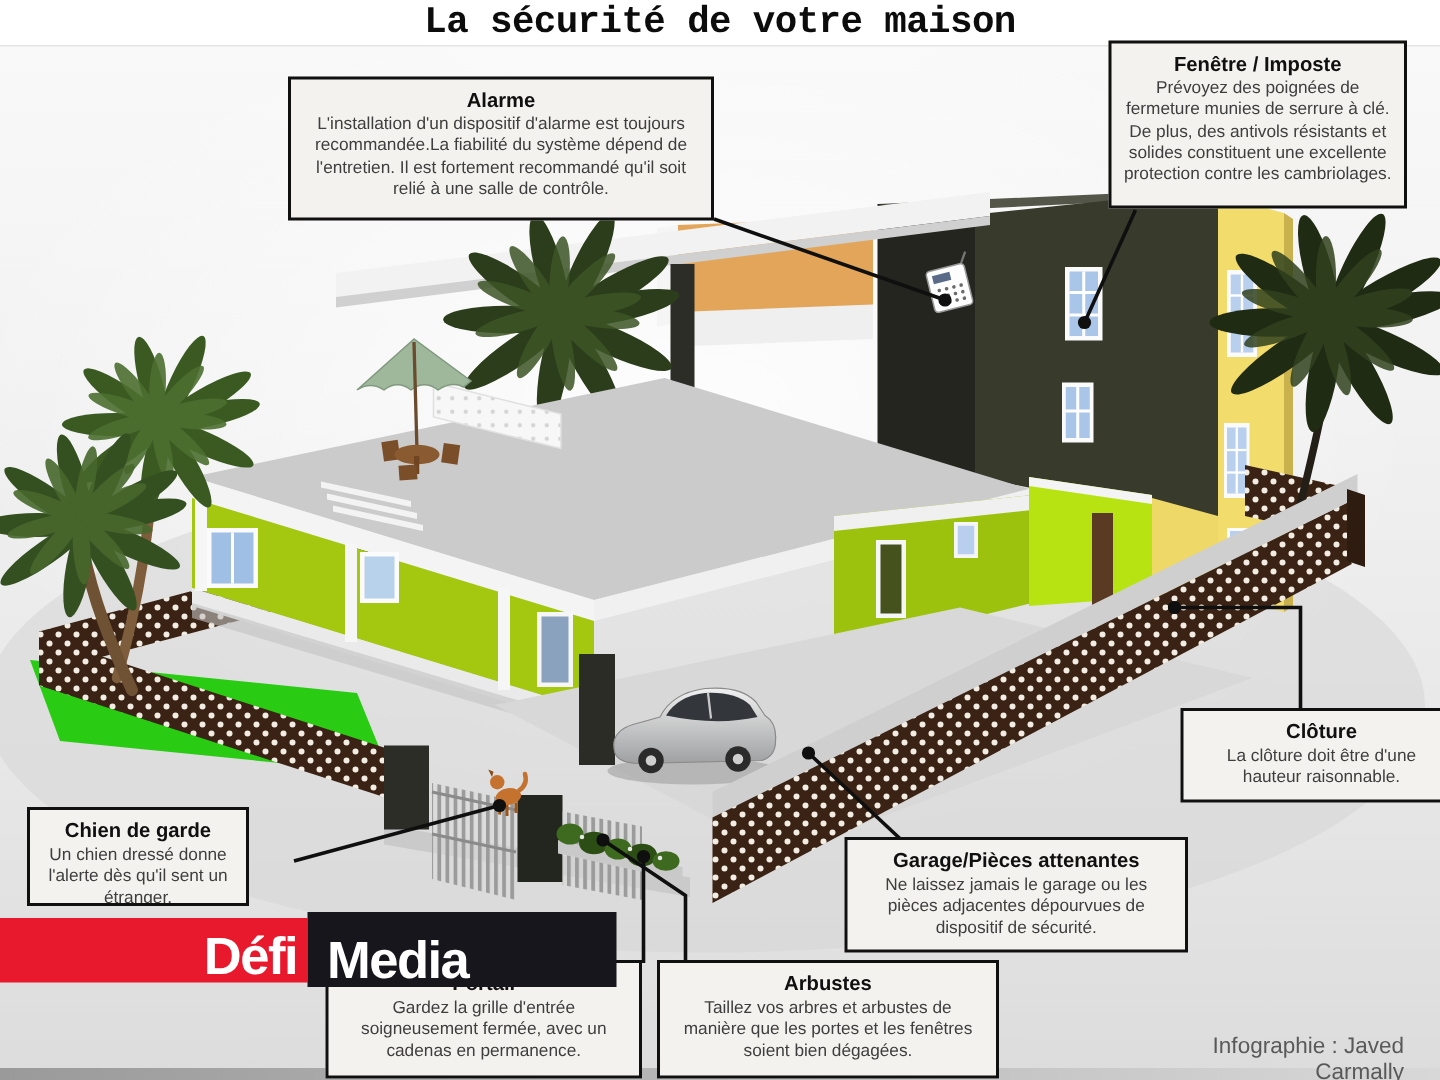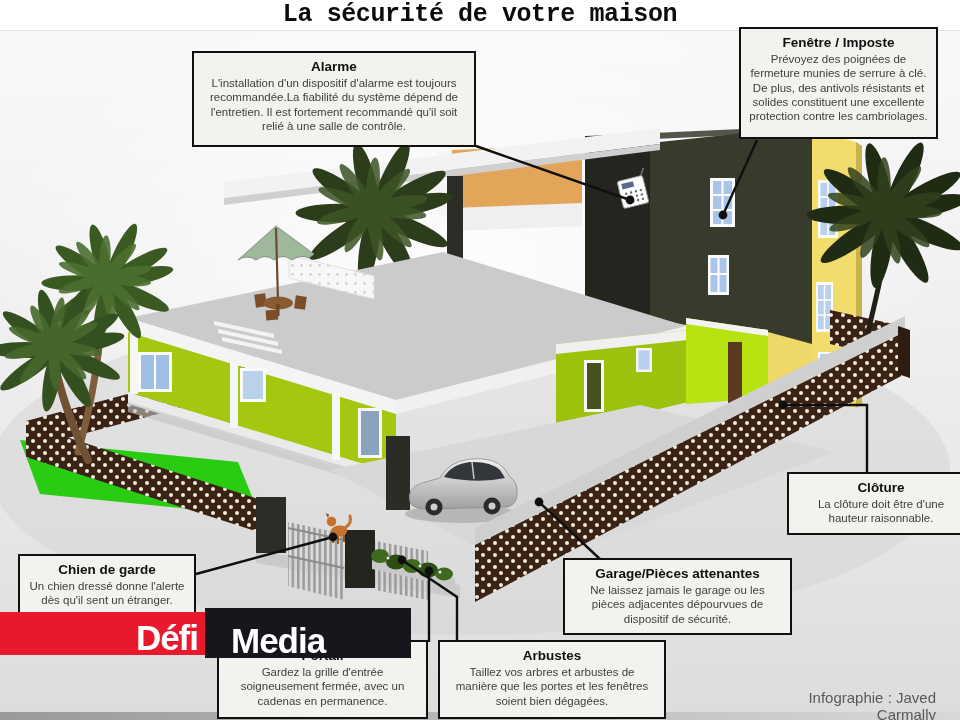--- a/index.html
+++ b/index.html
@@ -14,27 +14,27 @@
   .title-bar{position:absolute;left:0;top:0;width:960px;height:30px;background:#ffffff;
     border-bottom:1px solid #e3e3e3;z-index:4;text-align:center;}
   .title-bar h1{margin:0;font-size:25px;line-height:29px;font-weight:800;letter-spacing:-.4px;color:#0c0c0c;font-family:Liberation Mono, monospace;}
   .callout{position:absolute;box-sizing:border-box;background:#f4f2ee;border:2.5px solid #101010;
     padding:6px 8px 7px;text-align:center;z-index:5;}
   .co-title{font-weight:bold;font-size:13.5px;color:#101010;margin-bottom:2px;}
   .co-body{font-size:11.5px;line-height:1.24;color:#3e3e3e;}
   #co-alarme  {left:192px;top:51px;width:284px;min-height:96px;}
   #co-fenetre {left:739px;top:27px;width:199px;min-height:112px;}
   #co-cloture {left:763px;top:472px;width:188px;min-height:62px;margin-left:24px;}
-  #co-chien   {left:18px; top:554px;width:178px;height:66px;overflow:hidden;}
+  #co-chien   {left:18px; top:538px;width:148px;height:66px;overflow:hidden;}
   #co-portail {left:217px;top:640px;width:211px;height:79px;overflow:hidden;}
   #co-arbustes{left:438px;top:640px;width:228px;height:79px;overflow:hidden;}
   #co-garage  {left:563px;top:558px;width:229px;min-height:72px;}
   .logo-band{position:absolute;z-index:10;display:flex;align-items:flex-end;box-sizing:border-box;}
   #logo-red{left:0;top:612px;width:205px;height:43px;background:#e8192c;justify-content:flex-end;padding-right:7px;}
-  #logo-black{left:205px;top:608px;width:206px;height:50px;background:#16161c;justify-content:flex-start;padding-left:26px;}
+  #logo-black{left:205px;top:608px;width:206px;height:50px;background:#16161c;justify-content:flex-start;padding-left:13px;}
   .logo-band span{color:#ffffff;font-weight:bold;font-size:35px;letter-spacing:-1px;line-height:1;}
   #credit{position:absolute;left:758px;top:689px;width:178px;z-index:5;
     font-size:15px;color:#595959;text-align:right;}
 </style>
 </head>
 <body>
 
 <div id="stage">
 
   <svg id="scene" width="960" height="720" viewBox="0 0 960 720">

